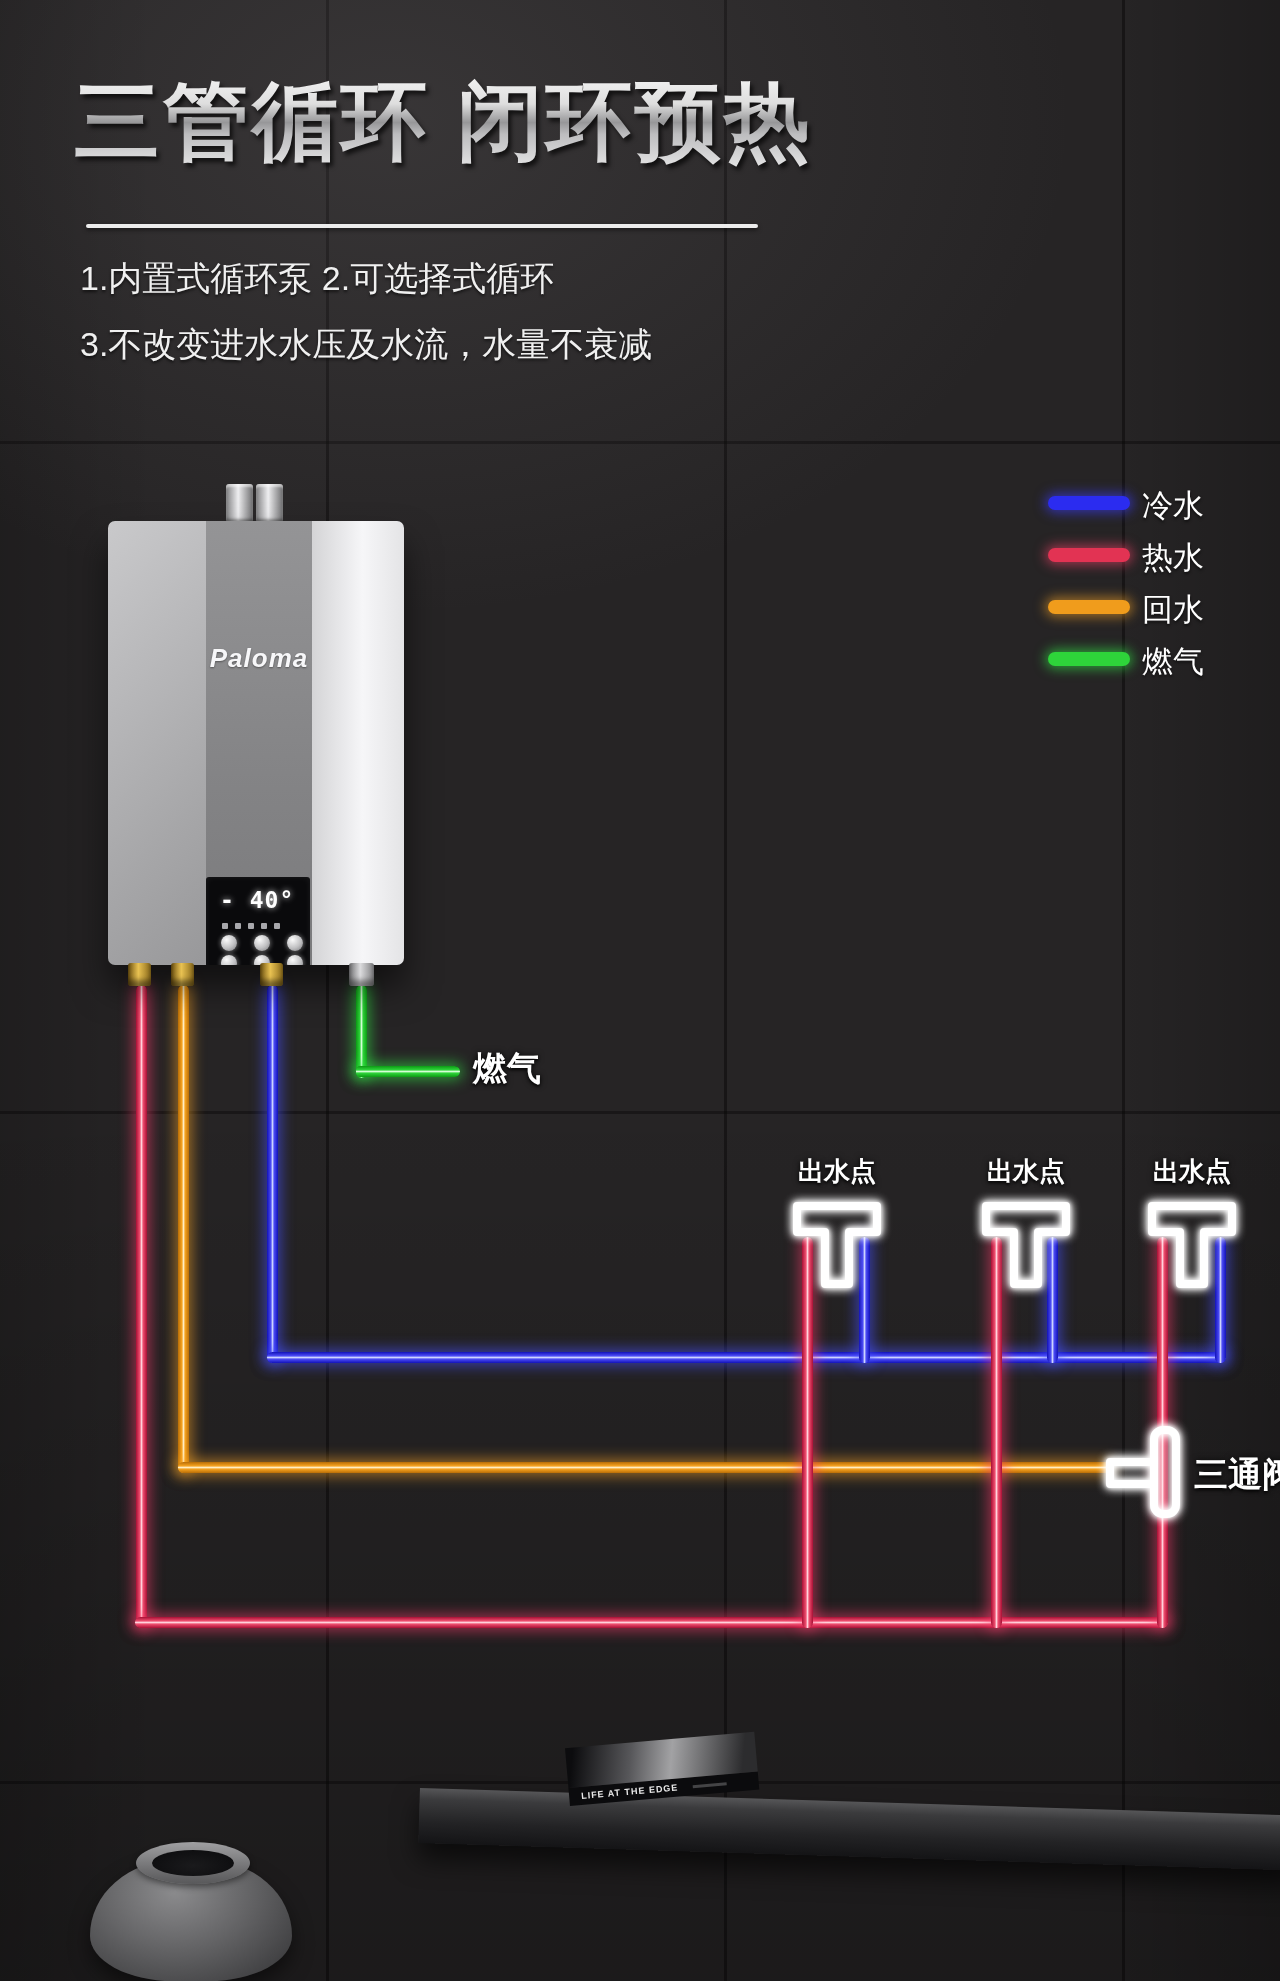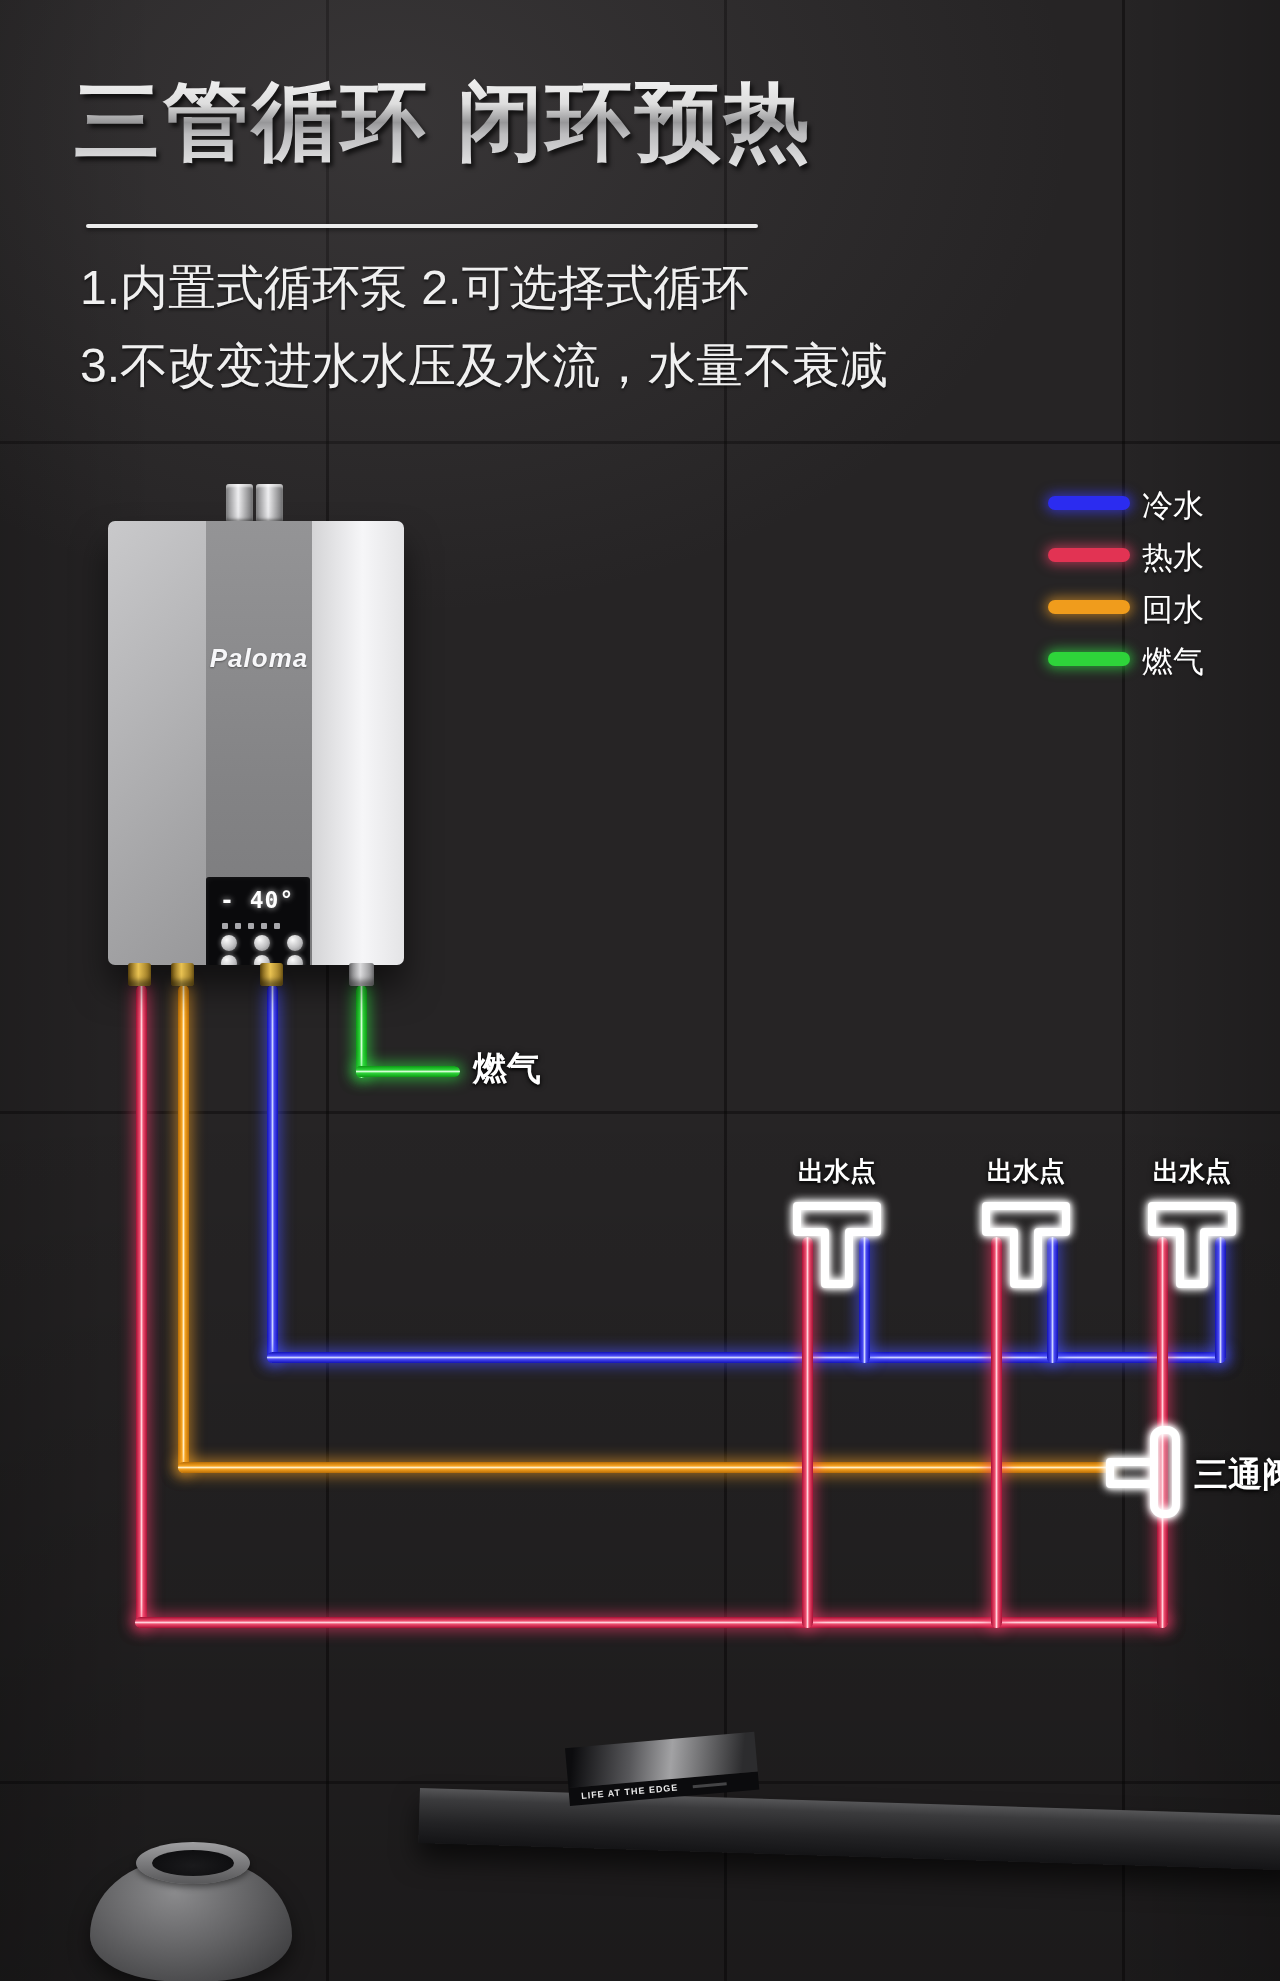--- a/index.html
+++ b/index.html
@@ -22,21 +22,21 @@
 
   
   .title{
     font-size:86px;font-weight:900;letter-spacing:3px;white-space:nowrap;
     background:linear-gradient(180deg,#fbfbfb 0%,#dedede 34%,#979799 50%,#bdbdbf 60%,#f3f3f3 100%);
     -webkit-background-clip:text;background-clip:text;color:transparent;
     -webkit-text-fill-color:transparent;
     filter:drop-shadow(3px 4px 2px rgba(0,0,0,.65));
   }
   .underline{background:#ececec;border-radius:2px;box-shadow:0 2px 4px rgba(0,0,0,.5);}
-  .bullet{font-size:48px;color:#f0f0f0;white-space:nowrap;text-shadow:0 2px 3px rgba(0,0,0,.6);}
+  .bullet{font-size:34px;color:#f0f0f0;white-space:nowrap;text-shadow:0 2px 3px rgba(0,0,0,.6);}
 
   
   .legend-line{width:82px;height:14px;border-radius:8px;}
   .legend-label{font-size:31px;color:#fff;text-shadow:0 2px 3px rgba(0,0,0,.6);}
 
   
   .heater-body{
     width:296px;height:444px;border-radius:7px;overflow:hidden;display:flex;
     box-shadow:0 22px 34px rgba(0,0,0,.55);
   }
@@ -115,21 +115,21 @@
   <div class="seam-v" style="left:724px"></div>
   <div class="seam-v" style="left:1122px"></div>
   <div class="seam-h" style="top:441px"></div>
   <div class="seam-h" style="top:1111px"></div>
   <div class="seam-h" style="top:1781px"></div>
   <div class="wall-shade"></div>
 
   <div class="abs title" style="left:74px;top:64px;">三管循环 闭环预热</div>
   <div class="abs underline" style="left:86px;top:224px;width:672px;height:4px;"></div>
   <div class="abs bullet" style="left:80px;top:256px;">1.内置式循环泵  2.可选择式循环</div>
-  <div class="abs bullet" style="left:80px;top:334px;text-align:right;">3.不改变进水水压及水流，水量不衰减</div>
+  <div class="abs bullet" style="left:80px;top:322px;text-align:right;">3.不改变进水水压及水流，水量不衰减</div>
 
   <div>
     <div class="abs legend-line" style="left: 1048px; top: 496px; box-shadow: rgba(60, 60, 255, 0.6) 0px 0px 12px 3px; background: rgb(43, 44, 240);"></div>
     <div class="abs legend-label" style="left:1142px;top:485px;">冷水</div>
     <div class="abs legend-line" style="left: 1048px; top: 548px; box-shadow: rgba(255, 70, 110, 0.55) 0px 0px 12px 3px; background: rgb(226, 51, 83);"></div>
     <div class="abs legend-label" style="left:1142px;top:537px;">热水</div>
     <div class="abs legend-line" style="left: 1048px; top: 600px; box-shadow: rgba(255, 170, 40, 0.55) 0px 0px 12px 3px; background: rgb(240, 156, 28);"></div>
     <div class="abs legend-label" style="left:1142px;top:589px;">回水</div>
     <div class="abs legend-line" style="left: 1048px; top: 652px; box-shadow: rgba(50, 230, 70, 0.6) 0px 0px 12px 3px; background: rgb(46, 212, 58);"></div>
     <div class="abs legend-label" style="left:1142px;top:641px;">燃气</div>

